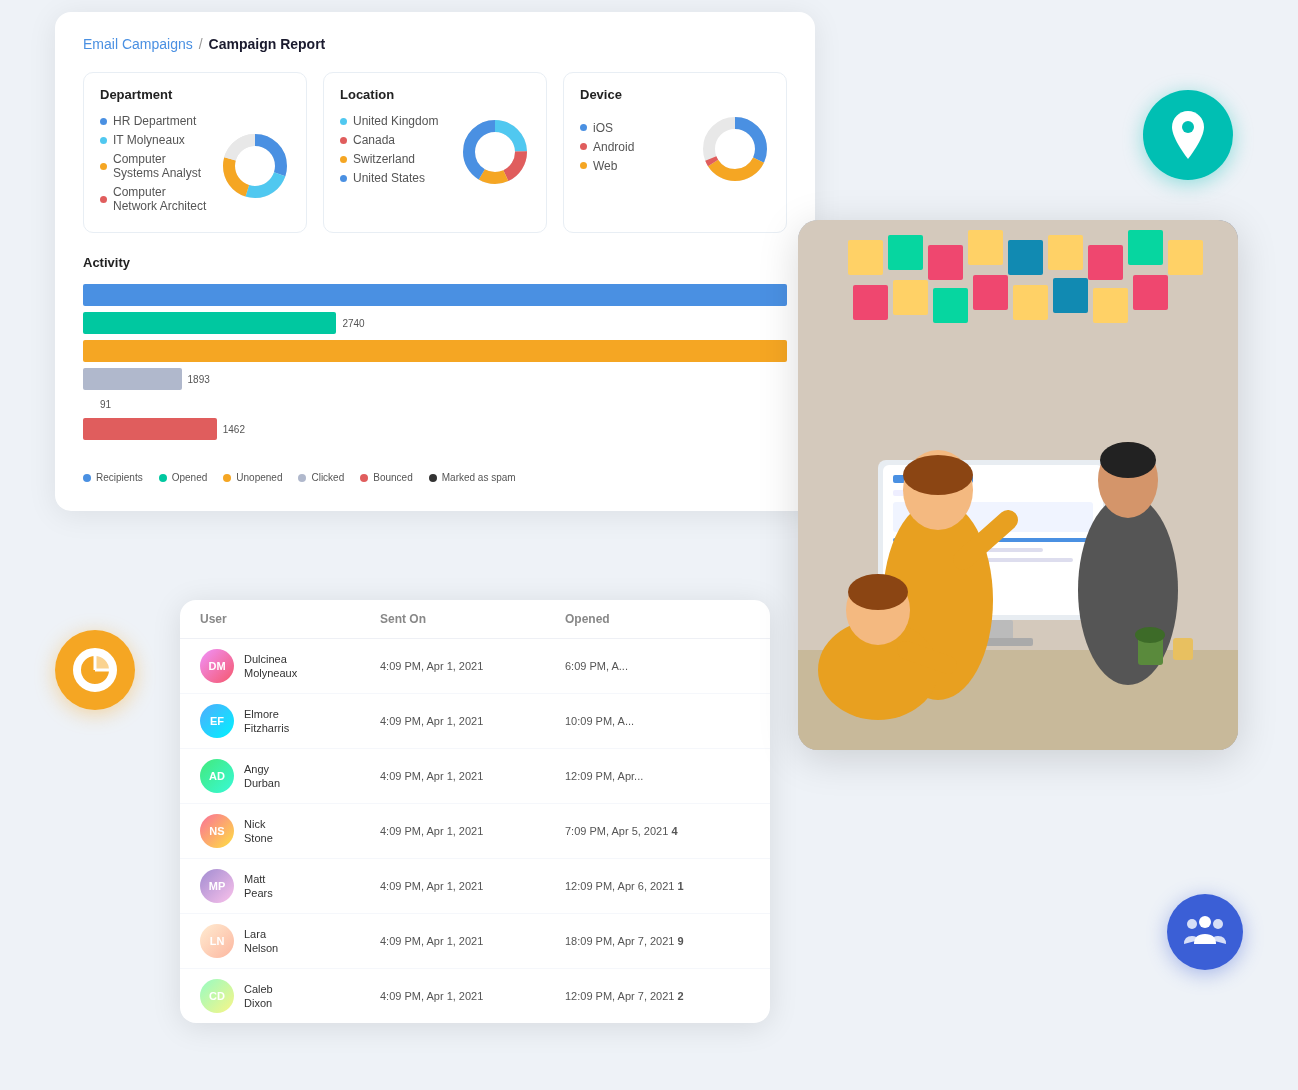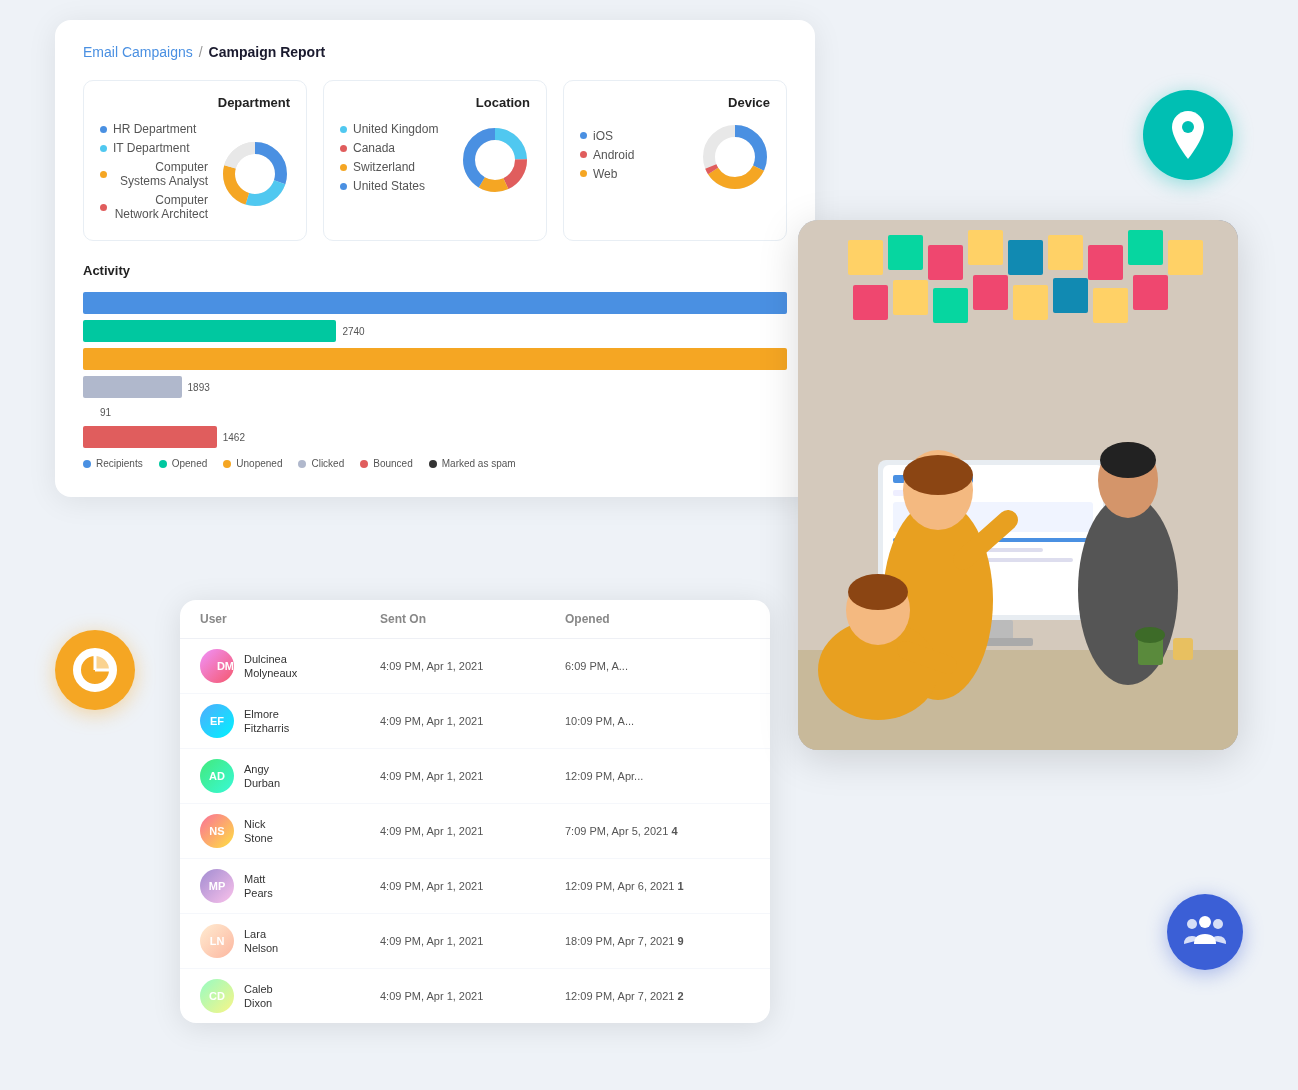--- a/index.html
+++ b/index.html
@@ -15,21 +15,21 @@
     .main-container {
       position: relative;
       width: 1298px;
       height: 1090px;
       background: #eef2f7;
     }
 
     
     .campaign-card {
       position: absolute;
-      top: 20px;
+      top: 12px;
       left: 55px;
       width: 760px;
       background: #fff;
       border-radius: 16px;
       box-shadow: 0 4px 30px rgba(0,0,0,0.08);
       padding: 24px 28px 28px;
       z-index: 2;
     }
 
     .breadcrumb {
@@ -62,21 +62,20 @@
       gap: 16px;
       margin-bottom: 22px;
     }
 
     .donut-card {
       flex: 1;
       border: 1px solid #e8eef4;
       border-radius: 10px;
       padding: 14px 16px;
       min-height: 140px;
-      text-align: right;
     }
 
     .donut-card-title {
       font-size: 13px;
       font-weight: 600;
       color: #222;
       margin-bottom: 12px;
     }
 
     .donut-content {
@@ -133,21 +132,21 @@
     .bar-label {
       font-size: 10px;
       color: #555;
       margin-left: 6px;
       white-space: nowrap;
     }
 
     .chart-legend {
       display: flex;
       gap: 16px;
-      margin-top: 10px;
+      margin-top: 32px;
       flex-wrap: wrap;
     }
 
     .chart-legend-item {
       display: flex;
       align-items: center;
       gap: 5px;
       font-size: 10px;
       color: #555;
     }
@@ -293,21 +292,21 @@
       border-radius: 50%;
       background: #3b5fd6;
       display: flex;
       align-items: center;
       justify-content: center;
       z-index: 10;
       box-shadow: 0 4px 20px rgba(59,95,214,0.4);
     }
 
     
-    .av-dulcinea { background: linear-gradient(135deg, #f093fb, #f5576c); justify-content: flex-end; }
+    .av-dulcinea { background: linear-gradient(135deg, #f093fb, #f5576c); }
     .av-elmore { background: linear-gradient(135deg, #4facfe, #00f2fe); }
     .av-angy { background: linear-gradient(135deg, #43e97b, #38f9d7); }
     .av-nick { background: linear-gradient(135deg, #fa709a, #fee140); text-align: right; }
     .av-matt { background: linear-gradient(135deg, #a18cd1, #fbc2eb); }
     .av-lara { background: linear-gradient(135deg, #ffecd2, #fcb69f); }
     .av-caleb { background: linear-gradient(135deg, #96fbc4, #f9f586); }
 
     .avatar span {
       font-size: 11px;
       font-weight: 600;
@@ -336,21 +335,21 @@
       <div class="donut-card">
         <div class="donut-card-title">Department</div>
         <div class="donut-content">
           <ul class="legend-list">
             <li class="legend-item">
               <span class="legend-dot" style="background:#4a90e2"></span>
               <span>HR Department</span>
             </li>
             <li class="legend-item">
               <span class="legend-dot" style="background:#50c8f0"></span>
-              <span>IT Department</span>
+              <span>IT Molyneaux</span>
             </li>
             <li class="legend-item">
               <span class="legend-dot" style="background:#f5a623"></span>
               <span>Computer Systems Analyst</span>
             </li>
             <li class="legend-item">
               <span class="legend-dot" style="background:#e05d5d"></span>
               <span>Computer Network Architect</span>
             </li>
           </ul>

